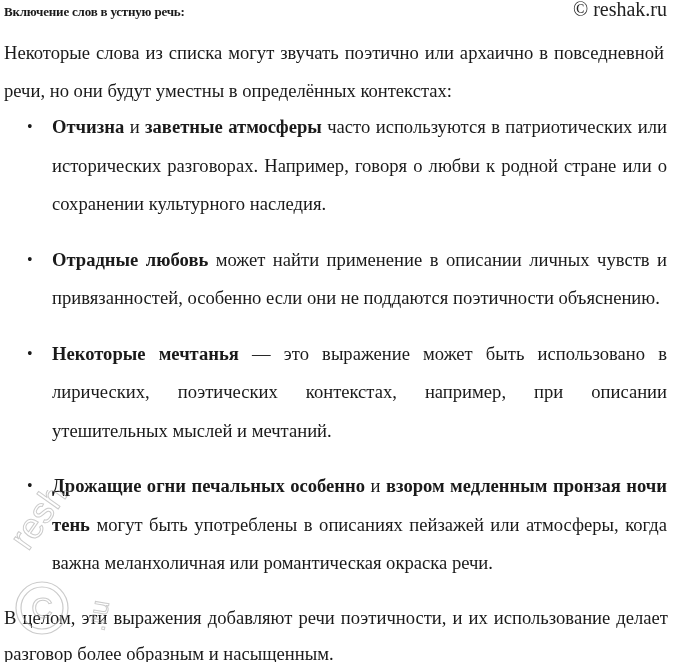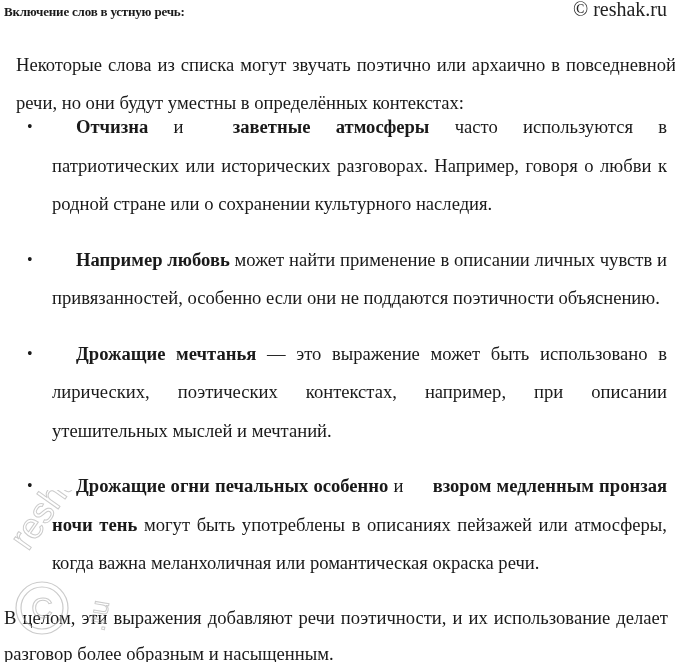--- a/index.html
+++ b/index.html
@@ -35,21 +35,21 @@
       font-size: 20px;
       color: #222;
     }
     .intro {
       position: absolute;
       top: 34px;
       left: 4px;
       width: 660px;
       line-height: 38px;
       text-align: justify;
-      margin: 12px;
+      margin: 0;
     }
     .bullet-list {
       position: absolute;
       top: 108px;
       left: 0;
       width: 675px;
       margin: 0;
       padding: 0;
       list-style: none;
     }
@@ -62,21 +62,20 @@
       margin-bottom: 17px;
     }
     .bullet-dot {
       position: absolute;
       left: 27px;
       top: 0;
       font-size: 16px;
     }
     .bold {
       font-weight: bold;
-      margin-left: 24px;
     }
     .conclusion {
       position: absolute;
       top: 600px;
       left: 4px;
       width: 664px;
       line-height: 36px;
       text-align: justify;
       margin: 0;
     }
@@ -100,25 +99,25 @@
 
 <p class="intro">Некоторые слова из списка могут звучать поэтично или архаично в повседневной речи, но они будут уместны в определённых контекстах:</p>
 
 <ul class="bullet-list">
   <li class="bullet-item">
     <span class="bullet-dot">•</span>
     <span class="bold">Отчизна</span><span> и </span><span class="bold">заветные атмосферы</span><span> часто используются в патриотических или исторических разговорах. Например, говоря о любви к родной стране или о сохранении культурного наследия.</span>
   </li>
   <li class="bullet-item">
     <span class="bullet-dot">•</span>
-    <span class="bold">Например любовь</span><span> может найти применение в описании личных чувств и привязанностей, особенно если они не поддаются поэтичности объяснению.</span>
+    <span class="bold">Отрадные любовь</span><span> может найти применение в описании личных чувств и привязанностей, особенно если они не поддаются поэтичности объяснению.</span>
   </li>
   <li class="bullet-item">
     <span class="bullet-dot">•</span>
-    <span class="bold">Дрожащие мечтанья</span><span> — это выражение может быть использовано в лирических, поэтических контекстах, например, при описании утешительных мыслей и мечтаний.</span>
+    <span class="bold">Некоторые мечтанья</span><span> — это выражение может быть использовано в лирических, поэтических контекстах, например, при описании утешительных мыслей и мечтаний.</span>
   </li>
   <li class="bullet-item">
     <span class="bullet-dot">•</span>
     <span class="bold">Дрожащие огни печальных особенно</span><span> и </span><span class="bold">взором медленным пронзая ночи тень</span><span> могут быть употреблены в описаниях пейзажей или атмосферы, когда важна меланхоличная или романтическая окраска речи.</span>
   </li>
 </ul>
 
 <p class="conclusion">В целом, эти выражения добавляют речи поэтичности, и их использование делает разговор более образным и насыщенным.</p>
 
 <svg class="watermark" viewBox="0 0 120 150" xmlns="http://www.w3.org/2000/svg">

